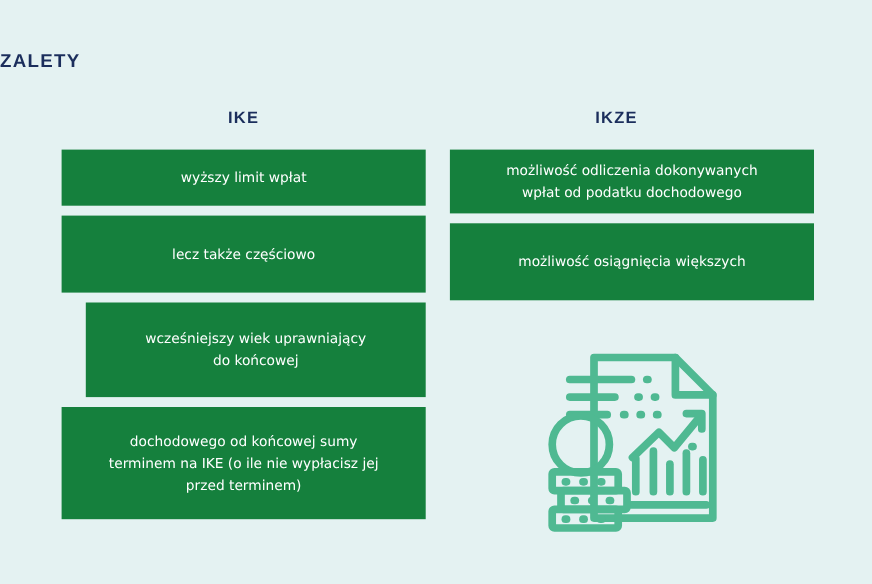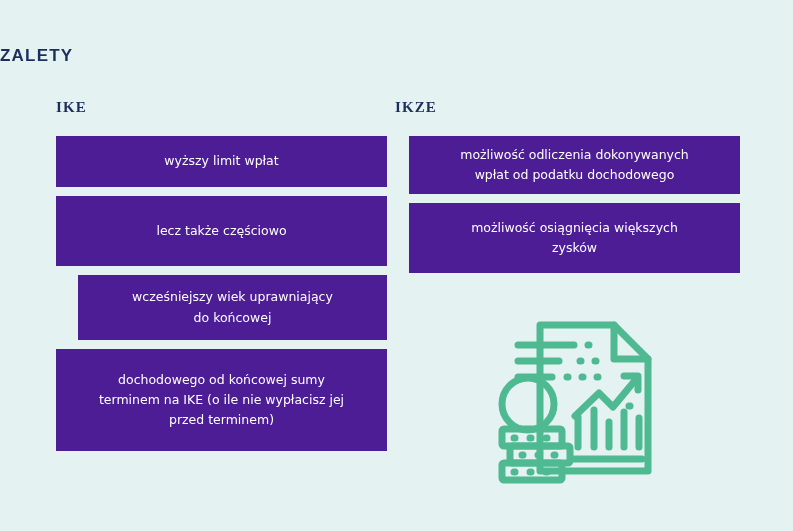--- a/index.html
+++ b/index.html
@@ -30,26 +30,26 @@
     font-size: 17px;
     font-weight: bold;
     letter-spacing: 1.2px;
     color: #1b2e5c;
   }
 
   
   .col-header {
     position: absolute;
     top: 99px;
-    font-family: Liberation Serif, serif;
+    font-family: Liberation Sans, sans-serif;
     font-size: 15px;
     font-weight: bold;
     letter-spacing: 1.1px;
     color: #1b2e5c;
-    text-align: left;
+    text-align: center;
   }
   .col-header.left {
     left: 56px;
     width: 331px;
   }
   .col-header.right {
     left: 395px;
     width: 331px;
   }
 
@@ -65,38 +65,38 @@
     top: 136px;
     width: 331px;
   }
   .column.right {
     left: 409px;
     top: 136px;
     width: 331px;
   }
 
   .card {
-    background: #4c1d95;
+    background: #15803d;
     color: #ffffff;
     font-family: "DejaVu Sans", sans-serif;
     font-size: 12.5px;
     line-height: 1.62;
     text-align: center;
     display: flex;
     align-items: center;
     justify-content: center;
     padding: 0 18px;
     box-sizing: border-box;
   }
   .card span { display: block; }
 
   
   .column.left  .card:nth-child(1) { height: 51px; }
   .column.left  .card:nth-child(2) { height: 70px; }
-  .column.left  .card:nth-child(3) { height: 65px; margin-left: 22px; }
+  .column.left  .card:nth-child(3) { height: 86px; margin-left: 22px; }
   .column.left  .card:nth-child(4) { height: 102px; }
 
   .column.right .card:nth-child(1) { height: 58px; }
   .column.right .card:nth-child(2) { height: 70px; }
 
   
   .illustration {
     position: absolute;
     left: 496px;
     top: 312px;
@@ -144,21 +144,20 @@
   <div class="column right">
     <div class="card">
       <div>
         <span>możliwość odliczenia dokonywanych</span>
         <span>wpłat od podatku dochodowego</span>
       </div>
     </div>
     <div class="card">
       <div>
         <span>możliwość osiągnięcia większych</span>
-        <span>zysków</span>
       </div>
     </div>
   </div>
 
   <div class="illustration">
     <svg viewBox="0 0 170 172" width="170" height="172" xmlns="http://www.w3.org/2000/svg" fill="none" stroke="#4fb992" stroke-width="7" stroke-linecap="round" stroke-linejoin="round">
 
       <path d="M44 13 H118 L152 47 V159 H44 Z"></path>
       <path d="M118 13 V47 H152"></path>
 

